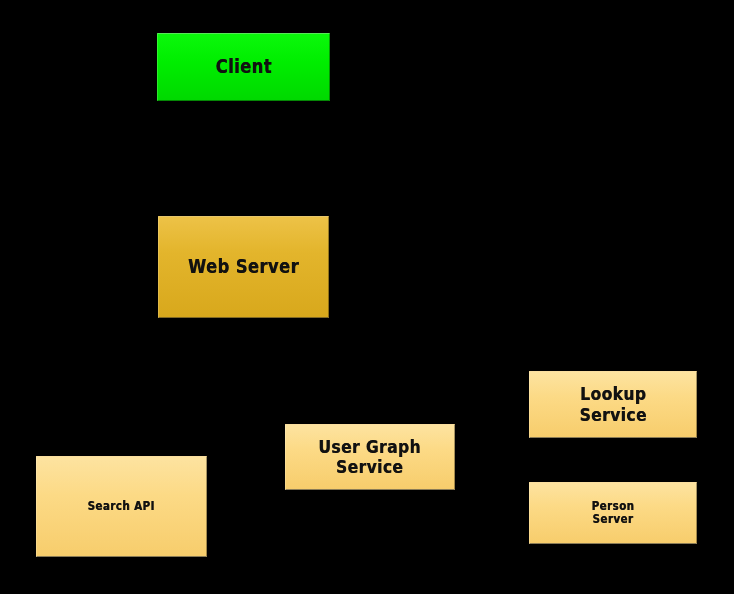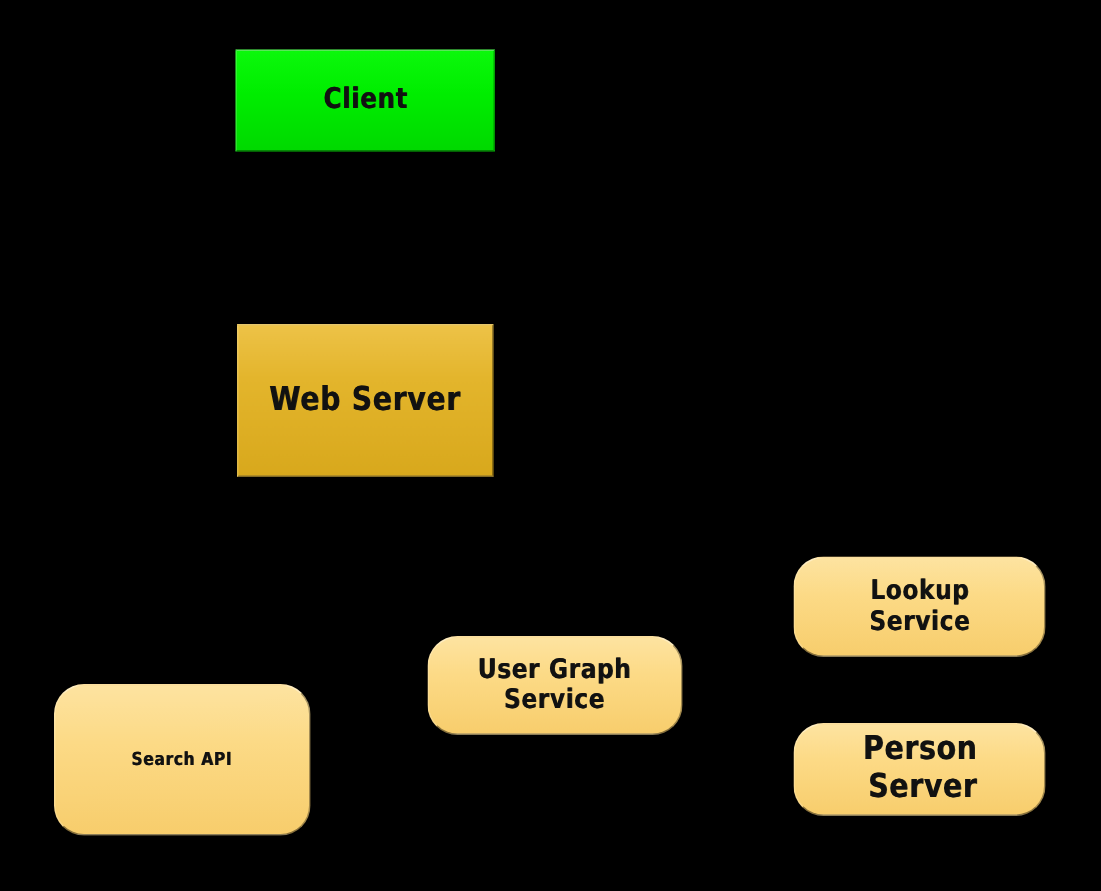--- a/index.html
+++ b/index.html
@@ -42,47 +42,46 @@
     text-shadow: 0.5px 0 0 rgba(17,17,17,0.85);
   }
   .fill-green {
     background: linear-gradient(180deg, #0bf80b 0%, #00ee00 42%, #00d900 100%);
   }
   .fill-gold {
     background: linear-gradient(180deg, #edc247 0%, #e3b52c 35%, #d8a81c 100%);
   }
   .fill-amber {
     background: linear-gradient(180deg, #fde3a0 0%, #fcda86 38%, #f7cd6c 100%);
-    border-radius: 20px;
   }
 </style>
 </head>
 <body style="background: rgb(0, 0, 0);">
 
 <div id="canvas" style="background: rgb(0, 0, 0);">
 
   <div class="node fill-green" id="node-client" style="left: 157px; top: 33px; width: 173px; height: 68px; font-size: 19px; color: rgb(17, 17, 17);">
     <span class="label">Client</span>
   </div>
 
-  <div class="node fill-gold" id="node-web-server" style="left: 158px; top: 216px; width: 171px; height: 102px; font-size: 22px; color: rgb(17, 17, 17);">
+  <div class="node fill-gold" id="node-web-server" style="left: 158px; top: 216px; width: 171px; height: 102px; font-size: 19px; color: rgb(17, 17, 17);">
     <span class="label">Web Server</span>
   </div>
 
   <div class="node fill-amber" id="node-lookup-service" style="left: 529px; top: 371px; width: 168px; height: 67px; font-size: 18px; color: rgb(17, 17, 17);">
     <span class="label">Lookup
 Service</span>
   </div>
 
   <div class="node fill-amber" id="node-user-graph-service" style="left: 285px; top: 424px; width: 170px; height: 66px; font-size: 18px; color: rgb(17, 17, 17);">
     <span class="label">User Graph
 Service</span>
   </div>
 
-  <div class="node fill-amber" id="node-person-server" style="left: 529px; top: 482px; width: 168px; height: 62px; font-size: 22px; color: rgb(17, 17, 17); text-align: right;">
+  <div class="node fill-amber" id="node-person-server" style="left: 529px; top: 482px; width: 168px; height: 62px; font-size: 12px; color: rgb(17, 17, 17);">
     <span class="label">Person
 Server</span>
   </div>
 
   <div class="node fill-amber" id="node-search-api" style="left: 36px; top: 456px; width: 171px; height: 101px; font-size: 12px; color: rgb(17, 17, 17);">
     <span class="label">Search API</span>
   </div>
 
 </div>
 

